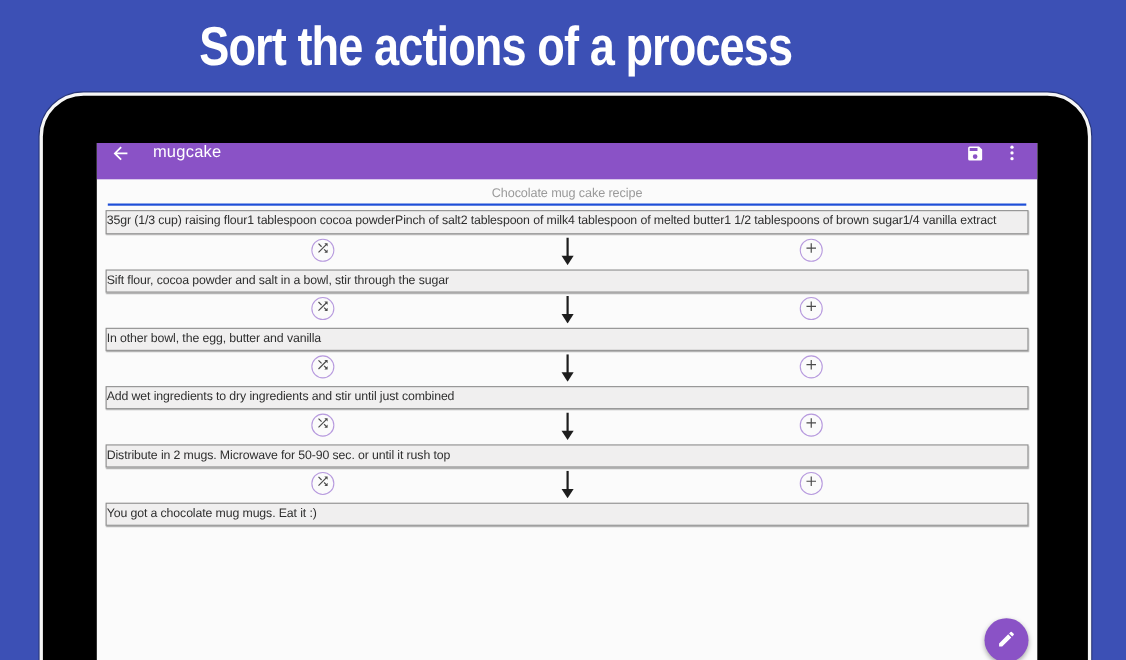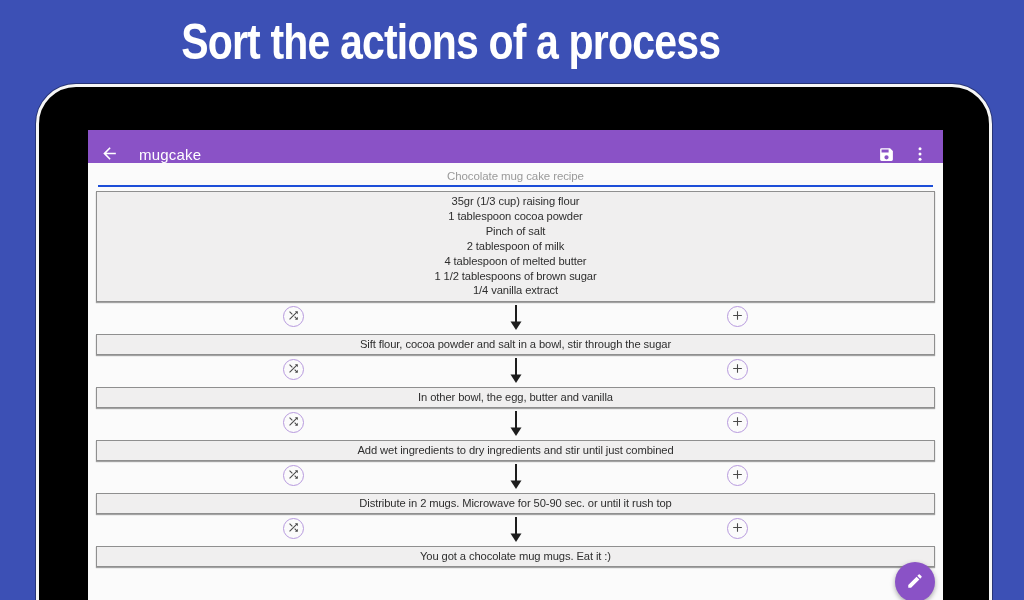--- a/index.html
+++ b/index.html
@@ -23,38 +23,38 @@
     background:#000;border:3px solid #f6f6f6;border-radius:40px;
     box-shadow:0 0 0 1px rgba(0,0,0,.35);
   }
   .screen{
     position:absolute;left:49px;top:43px;width:855px;height:533px;
     background:var(--screenbg,#fbfbfb);overflow:hidden;
   }
   
   .toolbar{
     height:33px;background:var(--purple,#8a52c6);
-    display:flex;align-items:flex-end;padding:0 12px;color:#fff;
+    display:flex;align-items:flex-start;padding:0 12px;color:#fff;
   }
   .toolbar .tb-title{font-size:15px;margin-left:20px;letter-spacing:.2px;}
   .tb-icon{display:flex;align-items:center;justify-content:center;cursor:pointer;}
   .tb-right{margin-left:auto;display:flex;align-items:center;gap:16px;padding-right:2px;}
   
   .process-title{
     margin:7px 10px 0;padding-bottom:3px;text-align:center;
     font-size:11.5px;color:#9a9a9a;letter-spacing:-.1px;
     border-bottom:2px solid #1d4ed8;
   }
   
   .steps{margin-top:4px;}
   .step-box{
     margin:0 8px;background:#f0efef;border:1px solid #8f8f8f;
     box-shadow:0 1px 1px rgba(0,0,0,.35);
     font-size:11.2px;color:#2e2e2e;text-align:center;letter-spacing:-.1px;
-    display:flex;flex-direction:column;justify-content:center;
+    display:flex;flex-direction:row;justify-content:flex-start;
   }
   .step-box.multi{padding:2px 0 3px;}
   .step-box.multi .line{line-height:14.9px;}
   .step-box.single{height:19px;line-height:19px;}
   .connector{position:relative;height:32px;}
   .circle-btn{
     position:absolute;top:4px;width:21px;height:21px;border-radius:50%;
     border:1.5px solid var(--circ,#b79ade);background:transparent;
     display:flex;align-items:center;justify-content:center;color:#4a4a4a;
     cursor:pointer;padding:0;

